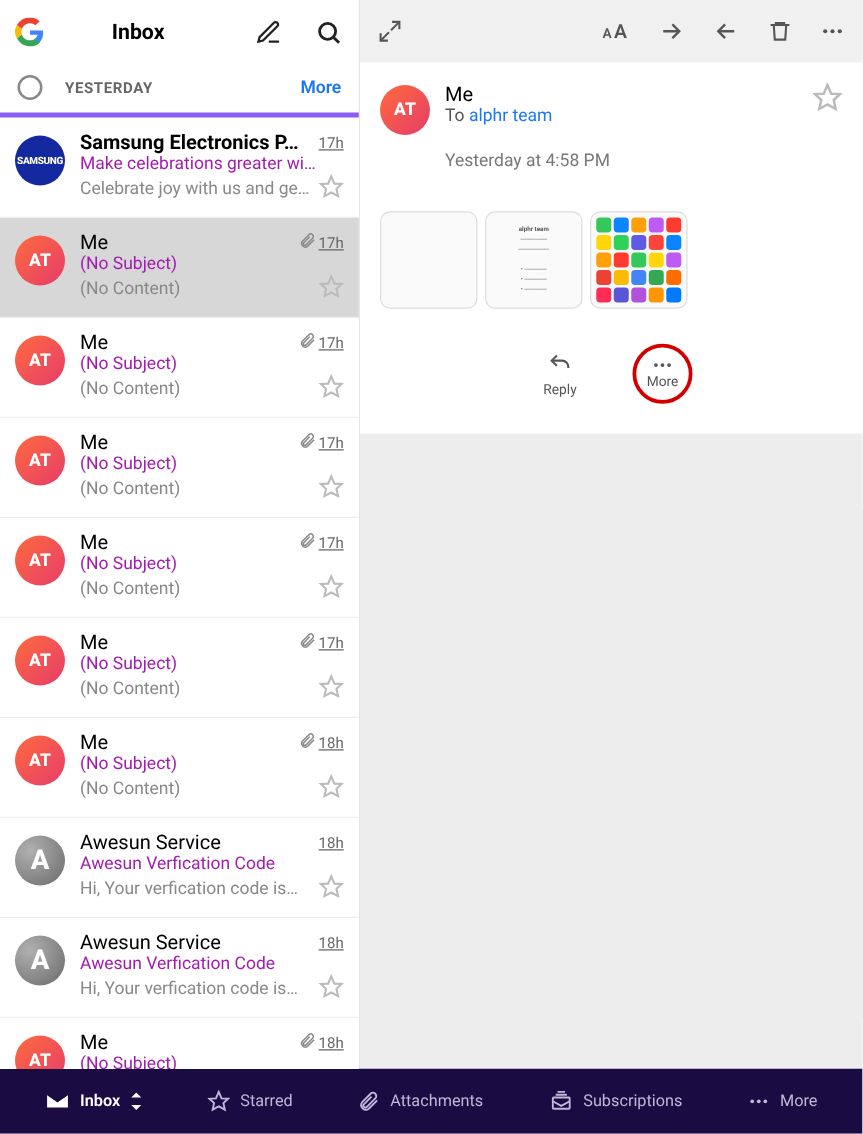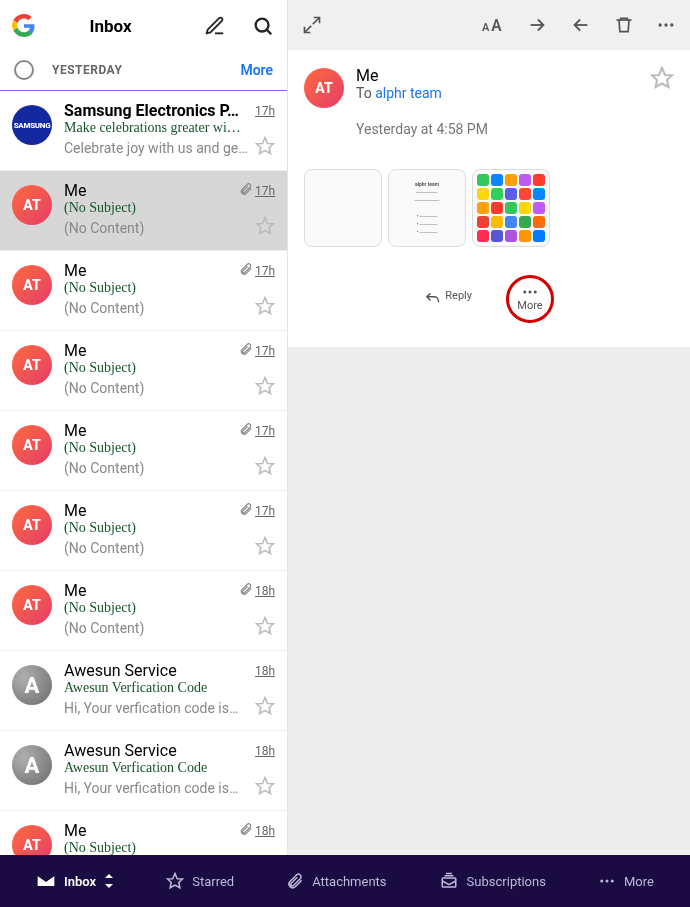--- a/index.html
+++ b/index.html
@@ -54,21 +54,21 @@
     display: flex;
     align-items: center;
     justify-content: center;
     color: #222;
     cursor: pointer;
   }
   .section-row {
     display: flex;
     align-items: center;
     padding: 10px 14px;
-    border-bottom: 1px solid #8b5cf6;
+    border-bottom: 4px solid #8b5cf6;
   }
   .select-circle {
     width: 20px;
     height: 20px;
     border: 2px solid #888;
     border-radius: 50%;
     margin-right: 18px;
   }
   .section-label {
     flex: 1;
@@ -130,25 +130,24 @@
   .time {
     font-size: 12px;
     color: #666;
     text-decoration: underline;
   }
   .attach-icon {
     color: #888;
   }
   .subject {
     font-size: 14px;
-    color: #14532d;
+    color: #a21caf;
     white-space: nowrap;
     overflow: hidden;
     text-overflow: ellipsis;
-    font-family: Liberation Serif, serif;
   }
   .preview-row {
     display: flex;
     align-items: center;
     gap: 6px;
   }
   .preview {
     flex: 1;
     font-size: 14px;
     color: #888;
@@ -243,22 +242,22 @@
   }
   .action-row {
     display: flex;
     justify-content: center;
     gap: 34px;
     margin-top: 28px;
     align-items:center;
   }
   .action-btn {
     display: flex;
-    flex-direction: row;
-    align-items: flex-start;
+    flex-direction: column;
+    align-items: center;
     gap: 4px;
     color: #555;
     font-size: 11px;
     cursor: pointer;
     width:48px;
   }
   .more-circle {
     border: 3px solid #d40000;
     border-radius: 50%;
     padding: 6px;

